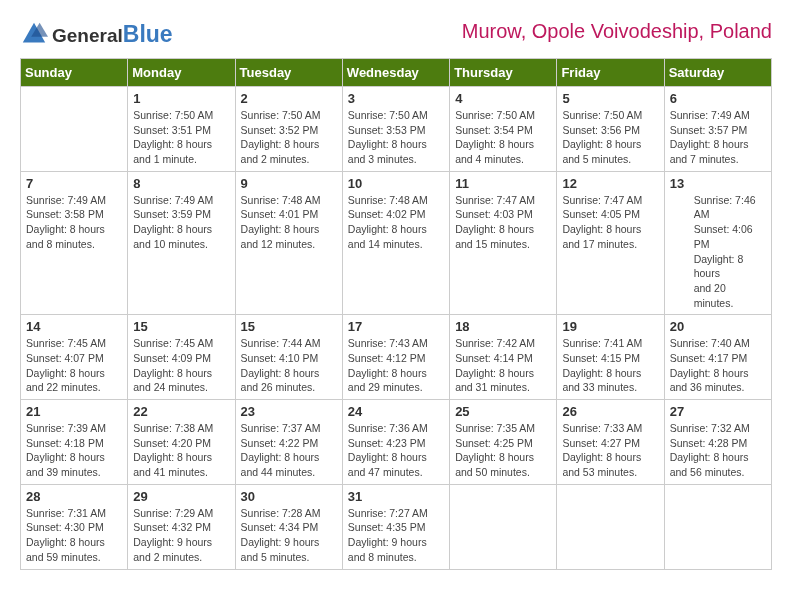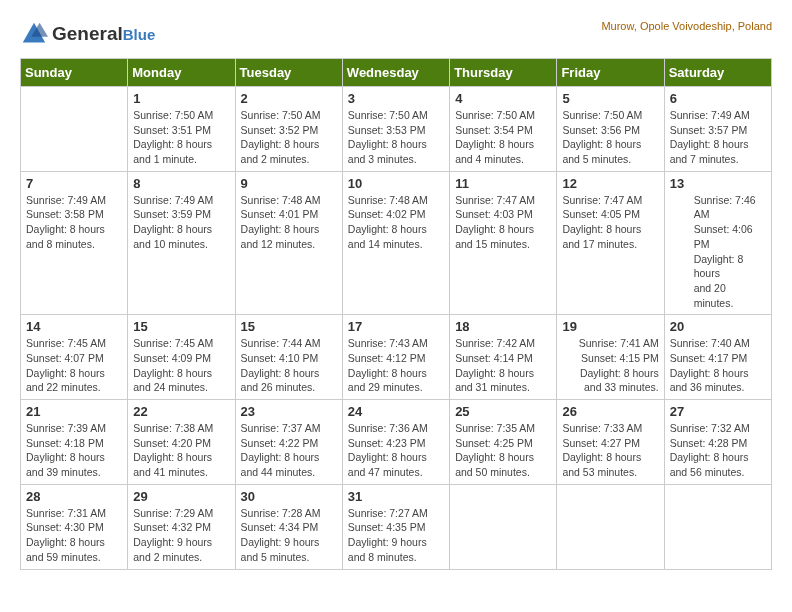--- a/index.html
+++ b/index.html
@@ -20,39 +20,39 @@
       display: flex;
       align-items: center;
       gap: 4px;
     }
     .logo-text-general {
       font-size: 19px;
       font-weight: bold;
       color: #333;
     }
     .logo-text-blue {
-      font-size: 15px;
+      font-size: 23px;
       font-weight: bold;
       color: #3a7abf;
     }
     .logo-icon {
       width: 28px;
       height: 28px;
     }
     .title-section {
       text-align: right;
     }
     .calendar-title {
       font-size: 32px;
       font-weight: bold;
       color: #333;
     }
     .calendar-subtitle {
-      font-size: 11px;
-      color: #a16207;
+      font-size: 20px;
+      color: #be185d;
     }
     .calendar-table {
       width: 100%;
       border-collapse: collapse;
       font-size: 11px;
     }
     .calendar-table th {
       background-color: #4d7c0f;
       color: #fff;
       padding: 6px 4px;
@@ -249,21 +249,21 @@
         </td>
         <td>
           <span class="day-number">18</span>
           <div class="day-info" style="white-space: pre-line;">Sunrise: 7:42 AM
 Sunset: 4:14 PM
 Daylight: 8 hours
 and 31 minutes.</div>
         </td>
         <td>
           <span class="day-number">19</span>
-          <div class="day-info" style="white-space: pre-line; text-align: right;">Sunrise: 7:41 AM
+          <div class="day-info" style="white-space: pre-line;">Sunrise: 7:41 AM
 Sunset: 4:15 PM
 Daylight: 8 hours
 and 33 minutes.</div>
         </td>
         <td>
           <span class="day-number">20</span>
           <div class="day-info" style="white-space: pre-line;">Sunrise: 7:40 AM
 Sunset: 4:17 PM
 Daylight: 8 hours
 and 36 minutes.</div>

